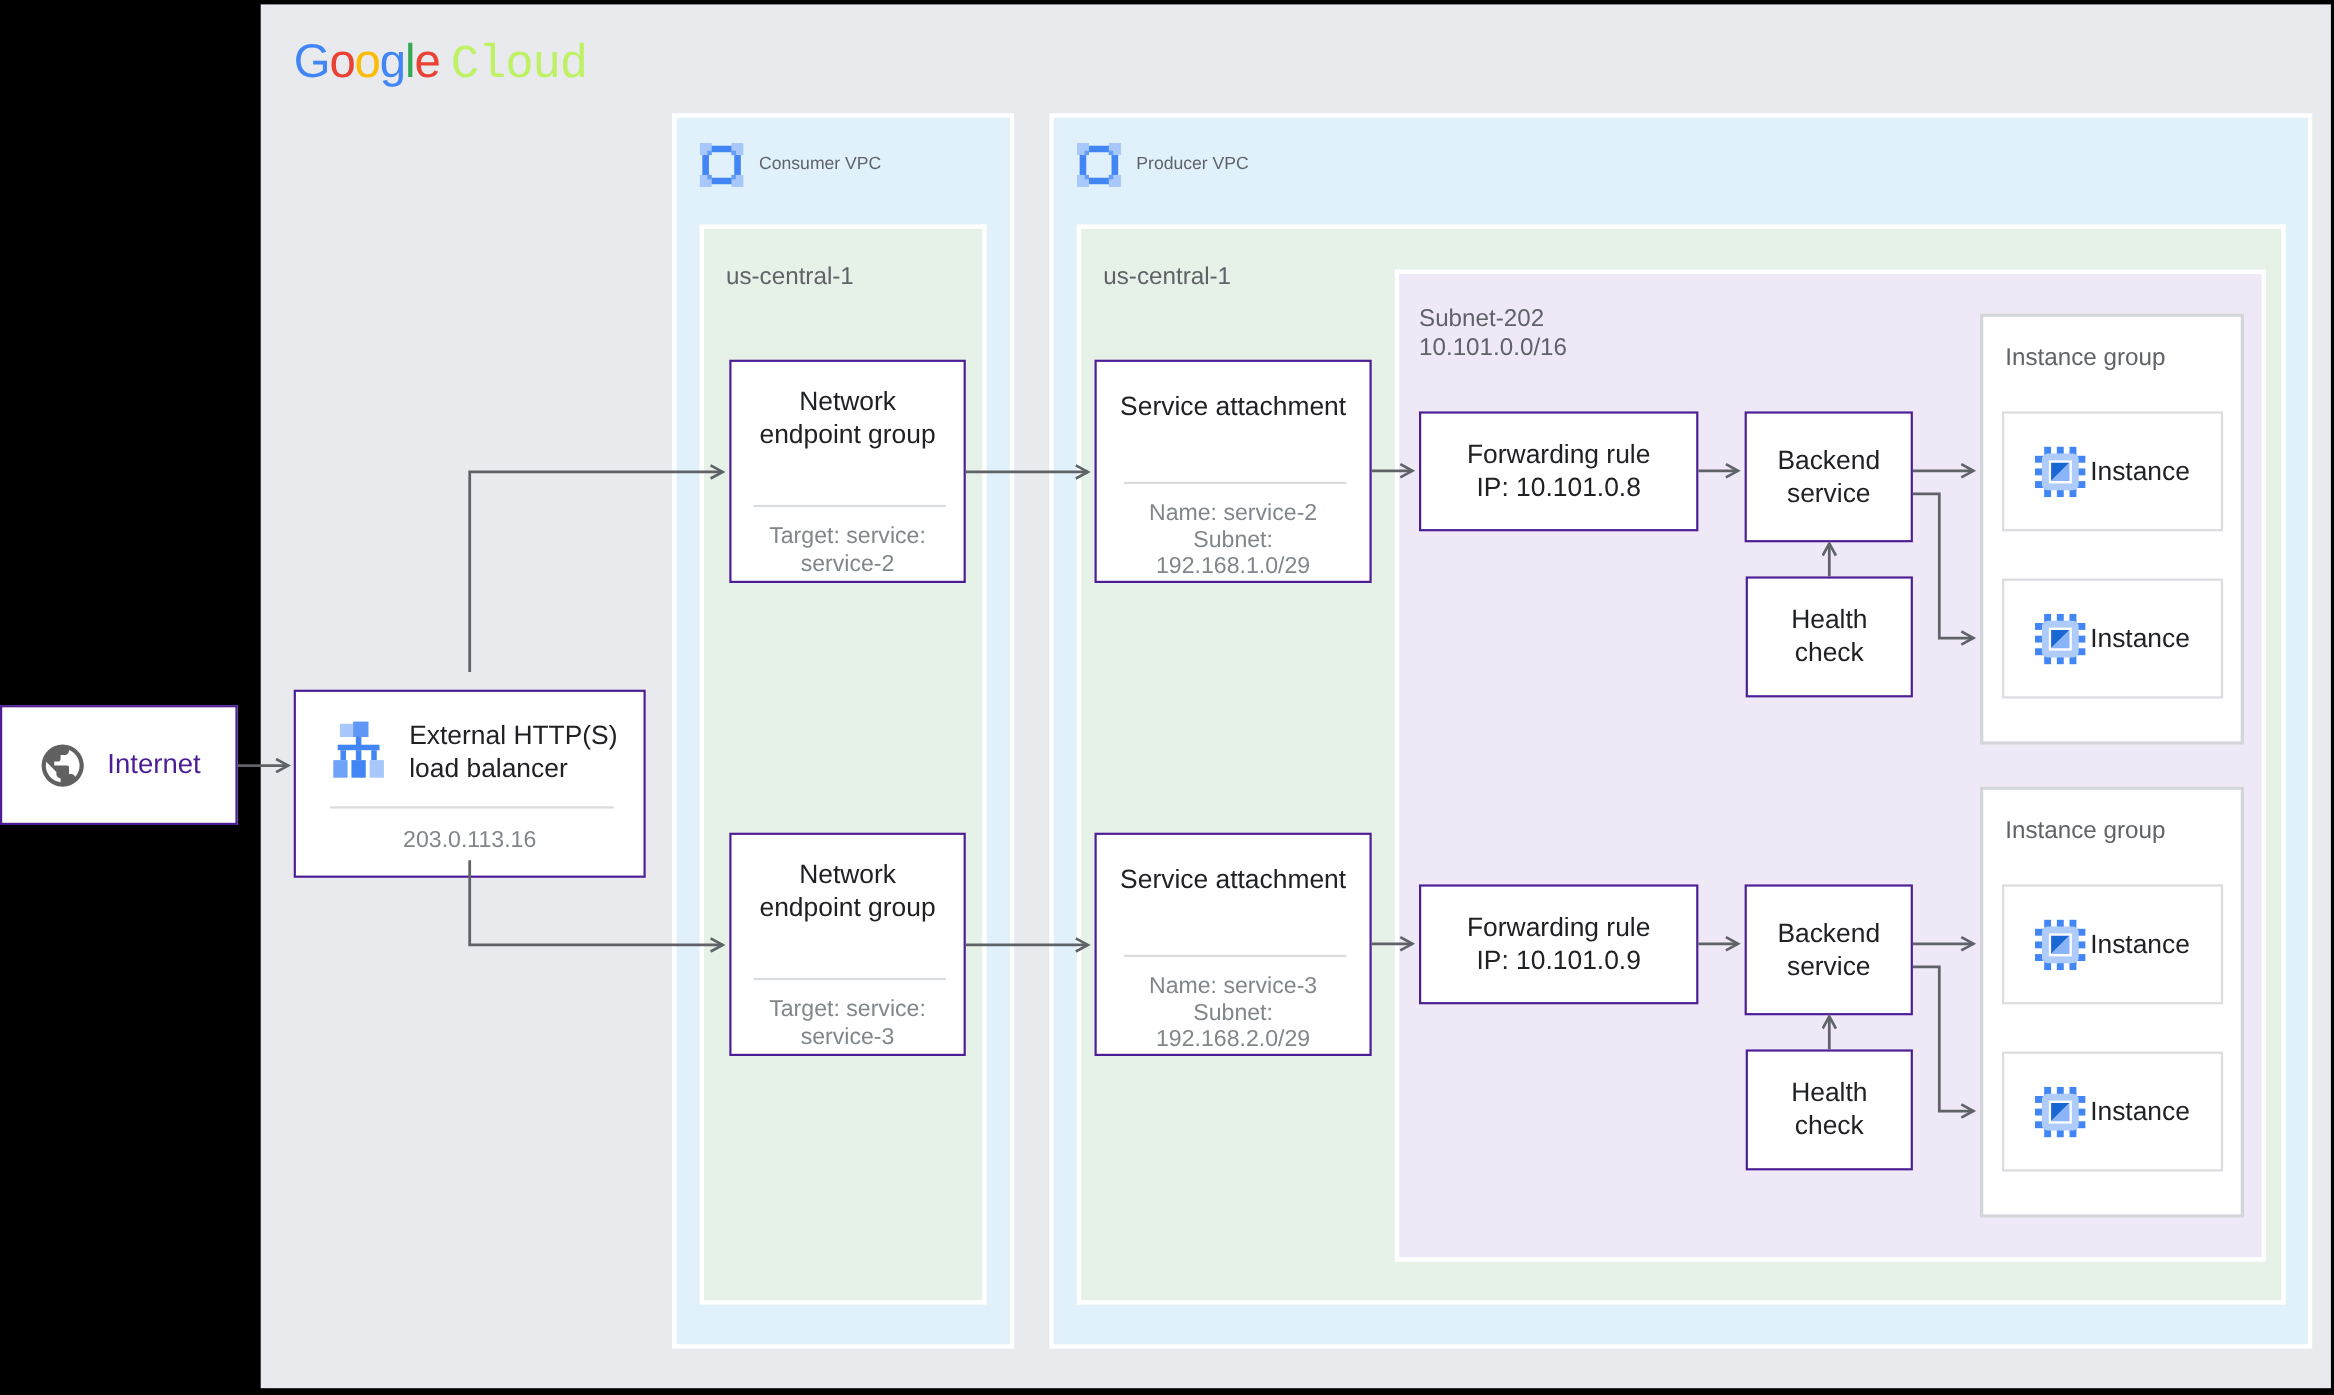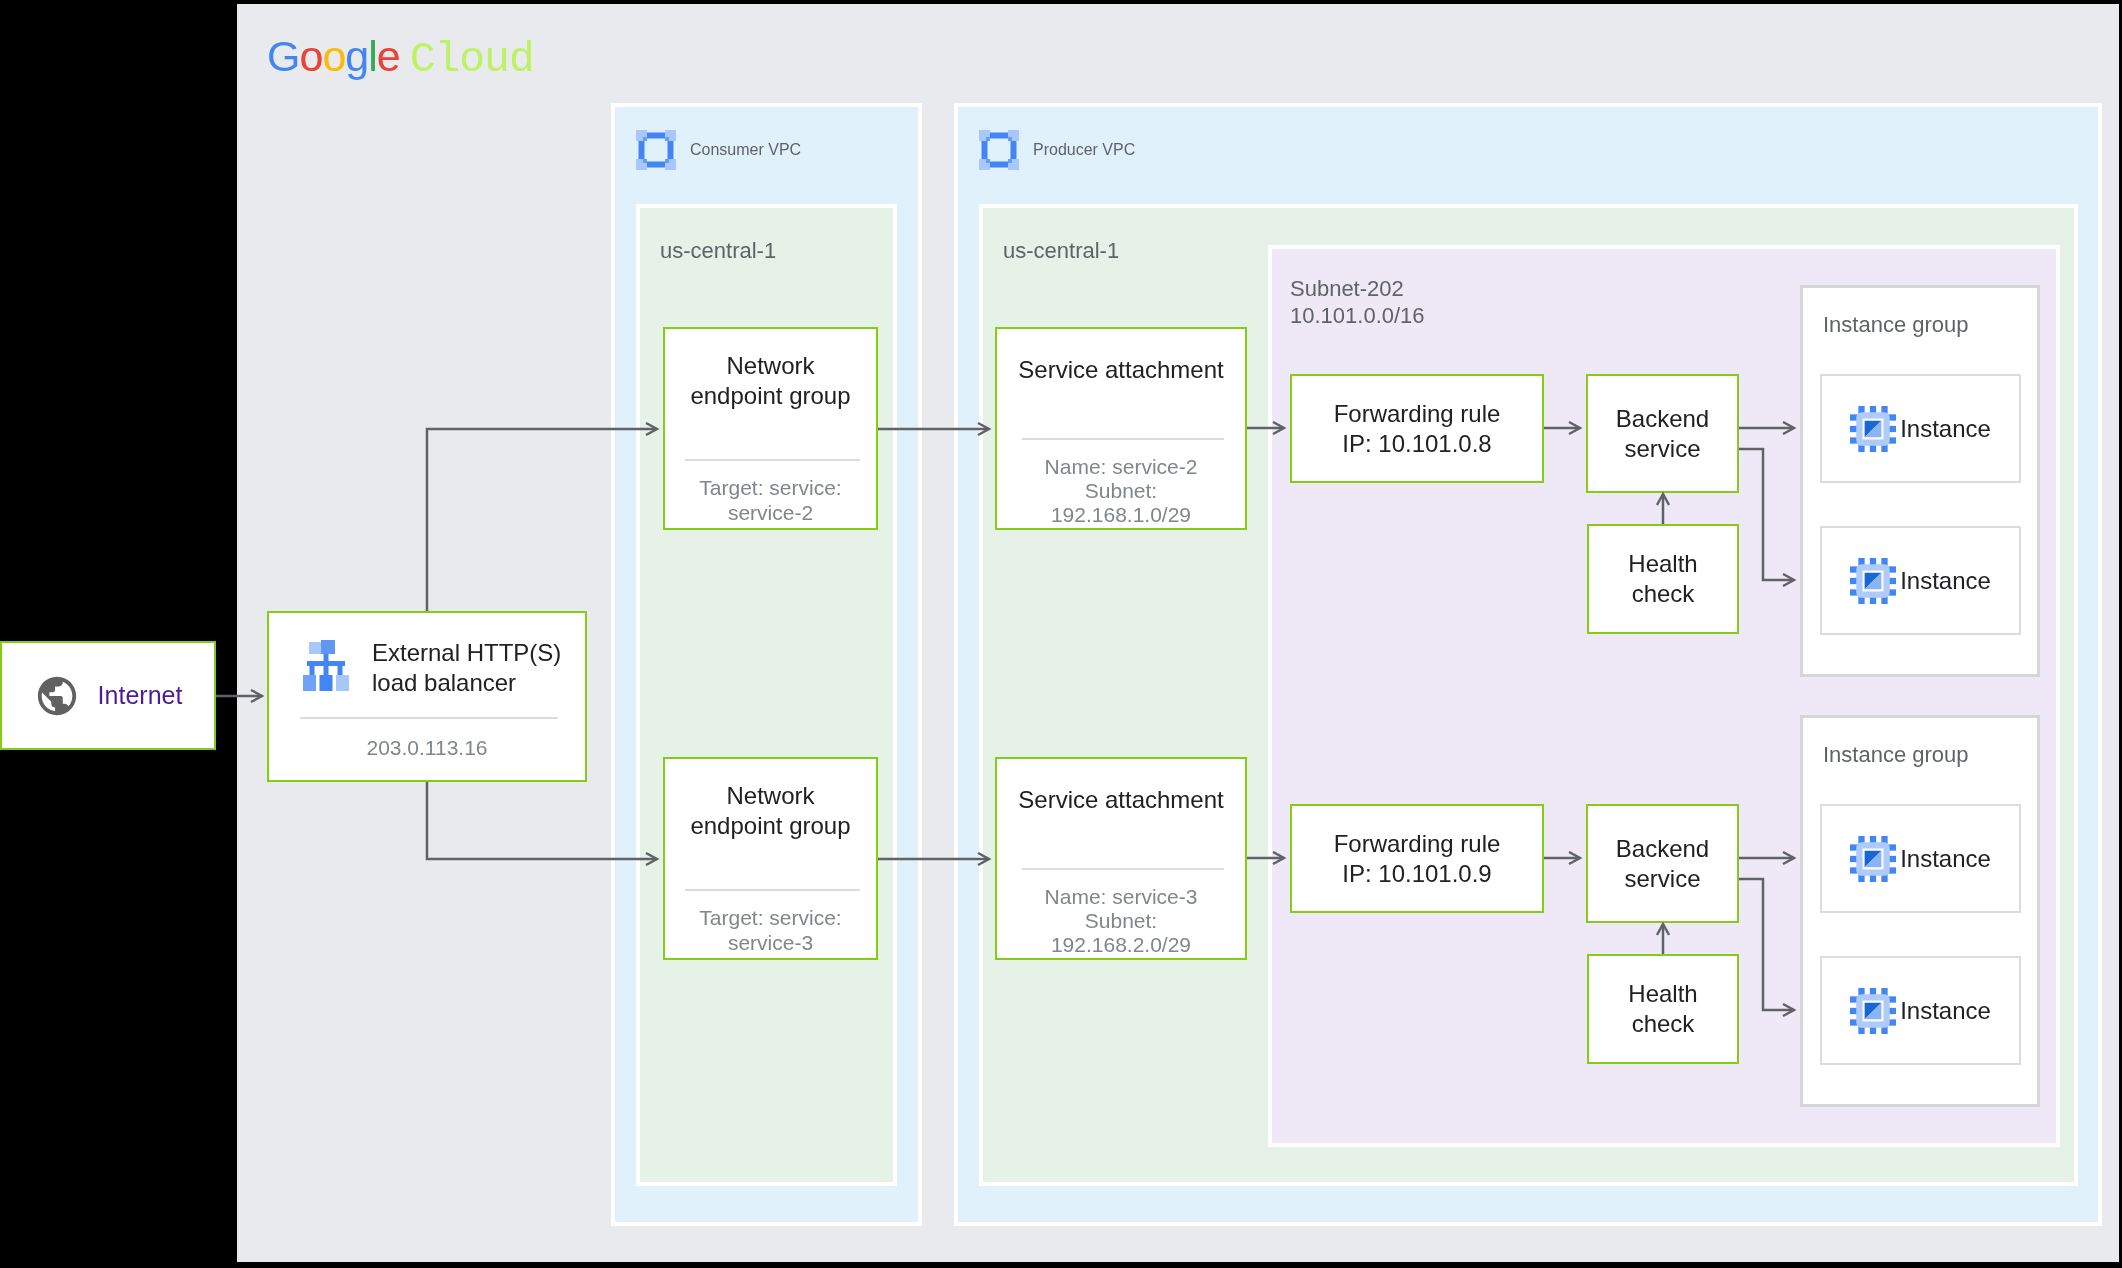--- a/index.html
+++ b/index.html
@@ -23,32 +23,32 @@
 
   .region { position:absolute; background:#E6F1E7; border:4px solid #FFFFFF; }
   .region-consumer { left:636px; top:204px; width:261px; height:982px; }
   .region-producer { left:979px; top:204px; width:1099px; height:982px; }
   .region-label { position:absolute; left:20px; top:30px; font-size:22px; color:#5F6368; }
 
   .subnet { position:absolute; left:1268px; top:245px; width:792px; height:902px; background:#EFE8F7; border:4px solid #FFFFFF; }
   .subnet-label { position:absolute; left:18px; top:26px; font-size:22px; color:#5F6368; line-height:27px; }
 
   
-  .node { position:absolute; background:#FFFFFF; border:2px solid #84cc16; }
+  .node { position:absolute; background:#FFFFFF; border:2px solid #4c1d95; }
   .node.center { display:flex; flex-direction:column; align-items:center; justify-content:center; }
   .title { font-size:24px; color:#202124; line-height:30px; text-align:center; }
   .subtext { font-size:21px; color:#80868B; line-height:25px; text-align:center; }
   .divider { position:absolute; height:2px; background:#DADCE0; }
 
   
   .internet { left:0; top:641px; width:216px; height:109px; display:flex; align-items:center; justify-content:center; gap:18px; }
   .internet-label { font-size:25px; color:#4c1d95; }
 
   
-  .lb { left:267px; top:611px; width:320px; height:171px; }
+  .lb { left:267px; top:627px; width:320px; height:171px; }
   .lb-icon { position:absolute; left:33px; top:26px; }
   .lb-title { position:absolute; left:103px; top:25px; text-align:left; }
   .lb-divider { left:31px; top:104px; width:258px; }
   .lb-ip { position:absolute; left:0; top:122px; width:100%; }
 
   
   .neg { width:215px; height:203px; }
   .neg-title { position:absolute; left:0; top:22px; width:100%; }
   .neg-divider { left:20px; top:130px; width:175px; }
   .neg-sub { position:absolute; left:0; top:146px; width:100%; }

